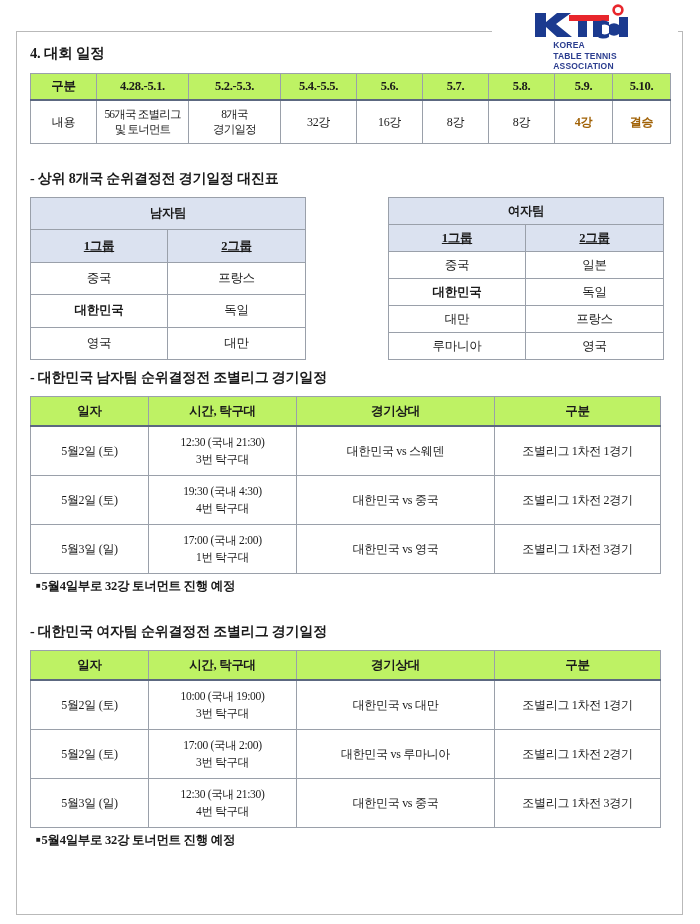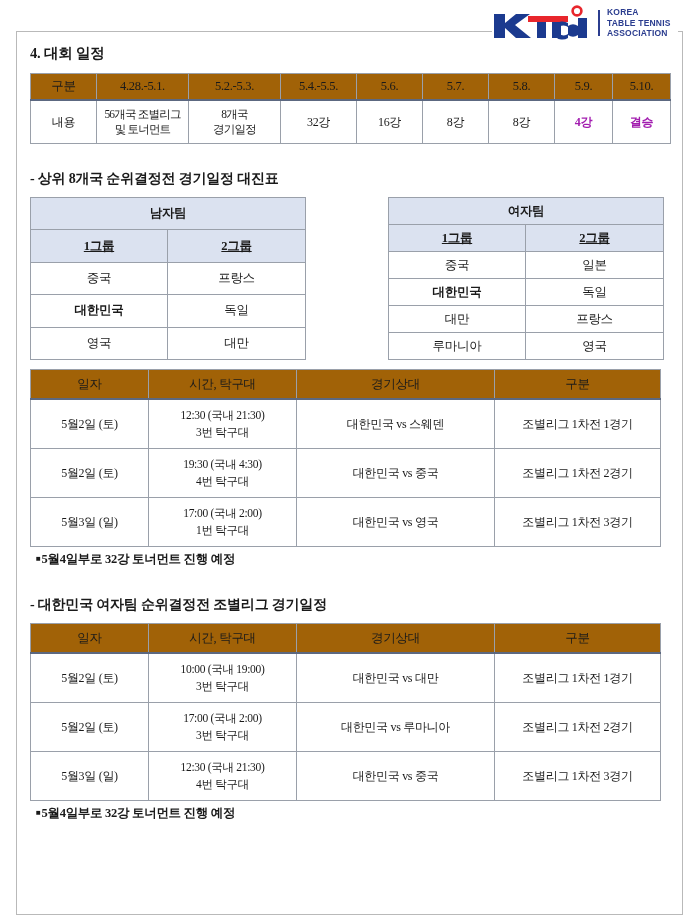--- a/index.html
+++ b/index.html
@@ -32,20 +32,21 @@
   #logo {
     position: absolute;
     left: 492px;
     top: 4px;
     width: 186px;
     height: 38px;
     display: flex;
     align-items: center;
     z-index: 5;
     background: #ffffff;
+    flex-direction: column;
   }
   .logo-mark {
     position: relative;
     width: 104px;
     height: 36px;
   }
   .logo-mark svg { display: block; }
   .logo-divider {
     width: 2px;
     height: 26px;
@@ -100,36 +101,36 @@
     background: #ffffff;
   }
   table td, table th {
     border: 1px solid #9aa0aa;
     text-align: center;
     vertical-align: middle;
     font-weight: normal;
     letter-spacing: -0.3px;
   }
   .hdr {
-    background: #a16207;
-    font-weight: normal;
+    background: #bef264;
+    font-weight: bold;
     text-align: center;
   }
   .hdr-thick {
     border-bottom: 2px solid #5c6880 !important;
   }
 
   
   #tbl-overview {
     width: 630px;
     margin-bottom: 26px;
   }
   #tbl-overview th { font-size: 12.5px; height: 23px; }
   #tbl-overview td { font-size: 12px; height: 40px; line-height: 16px; }
-  #tbl-overview .blue { color: #a21caf; font-weight: bold; }
+  #tbl-overview .blue { color: #a16207; font-weight: bold; }
   .cell-two-line { font-size: 11.5px; line-height: 15px; letter-spacing: -0.8px; }
 
   
   #group-wrap {
     display: flex;
     gap: 0;
     margin-bottom: 9px;
   }
   #group-wrap .spacer { width: 82px; }
   table.group { width: 275px; }
@@ -289,20 +290,21 @@
           <td>프랑스</td>
         </tr>
         <tr>
           <td>루마니아</td>
           <td>영국</td>
         </tr>
       </tbody>
     </table>
   </div>
 
+  <div class="sub-title">- 대한민국 남자팀 순위결정전 조별리그 경기일정</div>
 
   <table class="sched">
     <colgroup>
       <col style="width:118px">
         <col style="width:148px">
         <col style="width:198px">
         <col style="width:166px">
     </colgroup>
     <thead>
       <tr>

